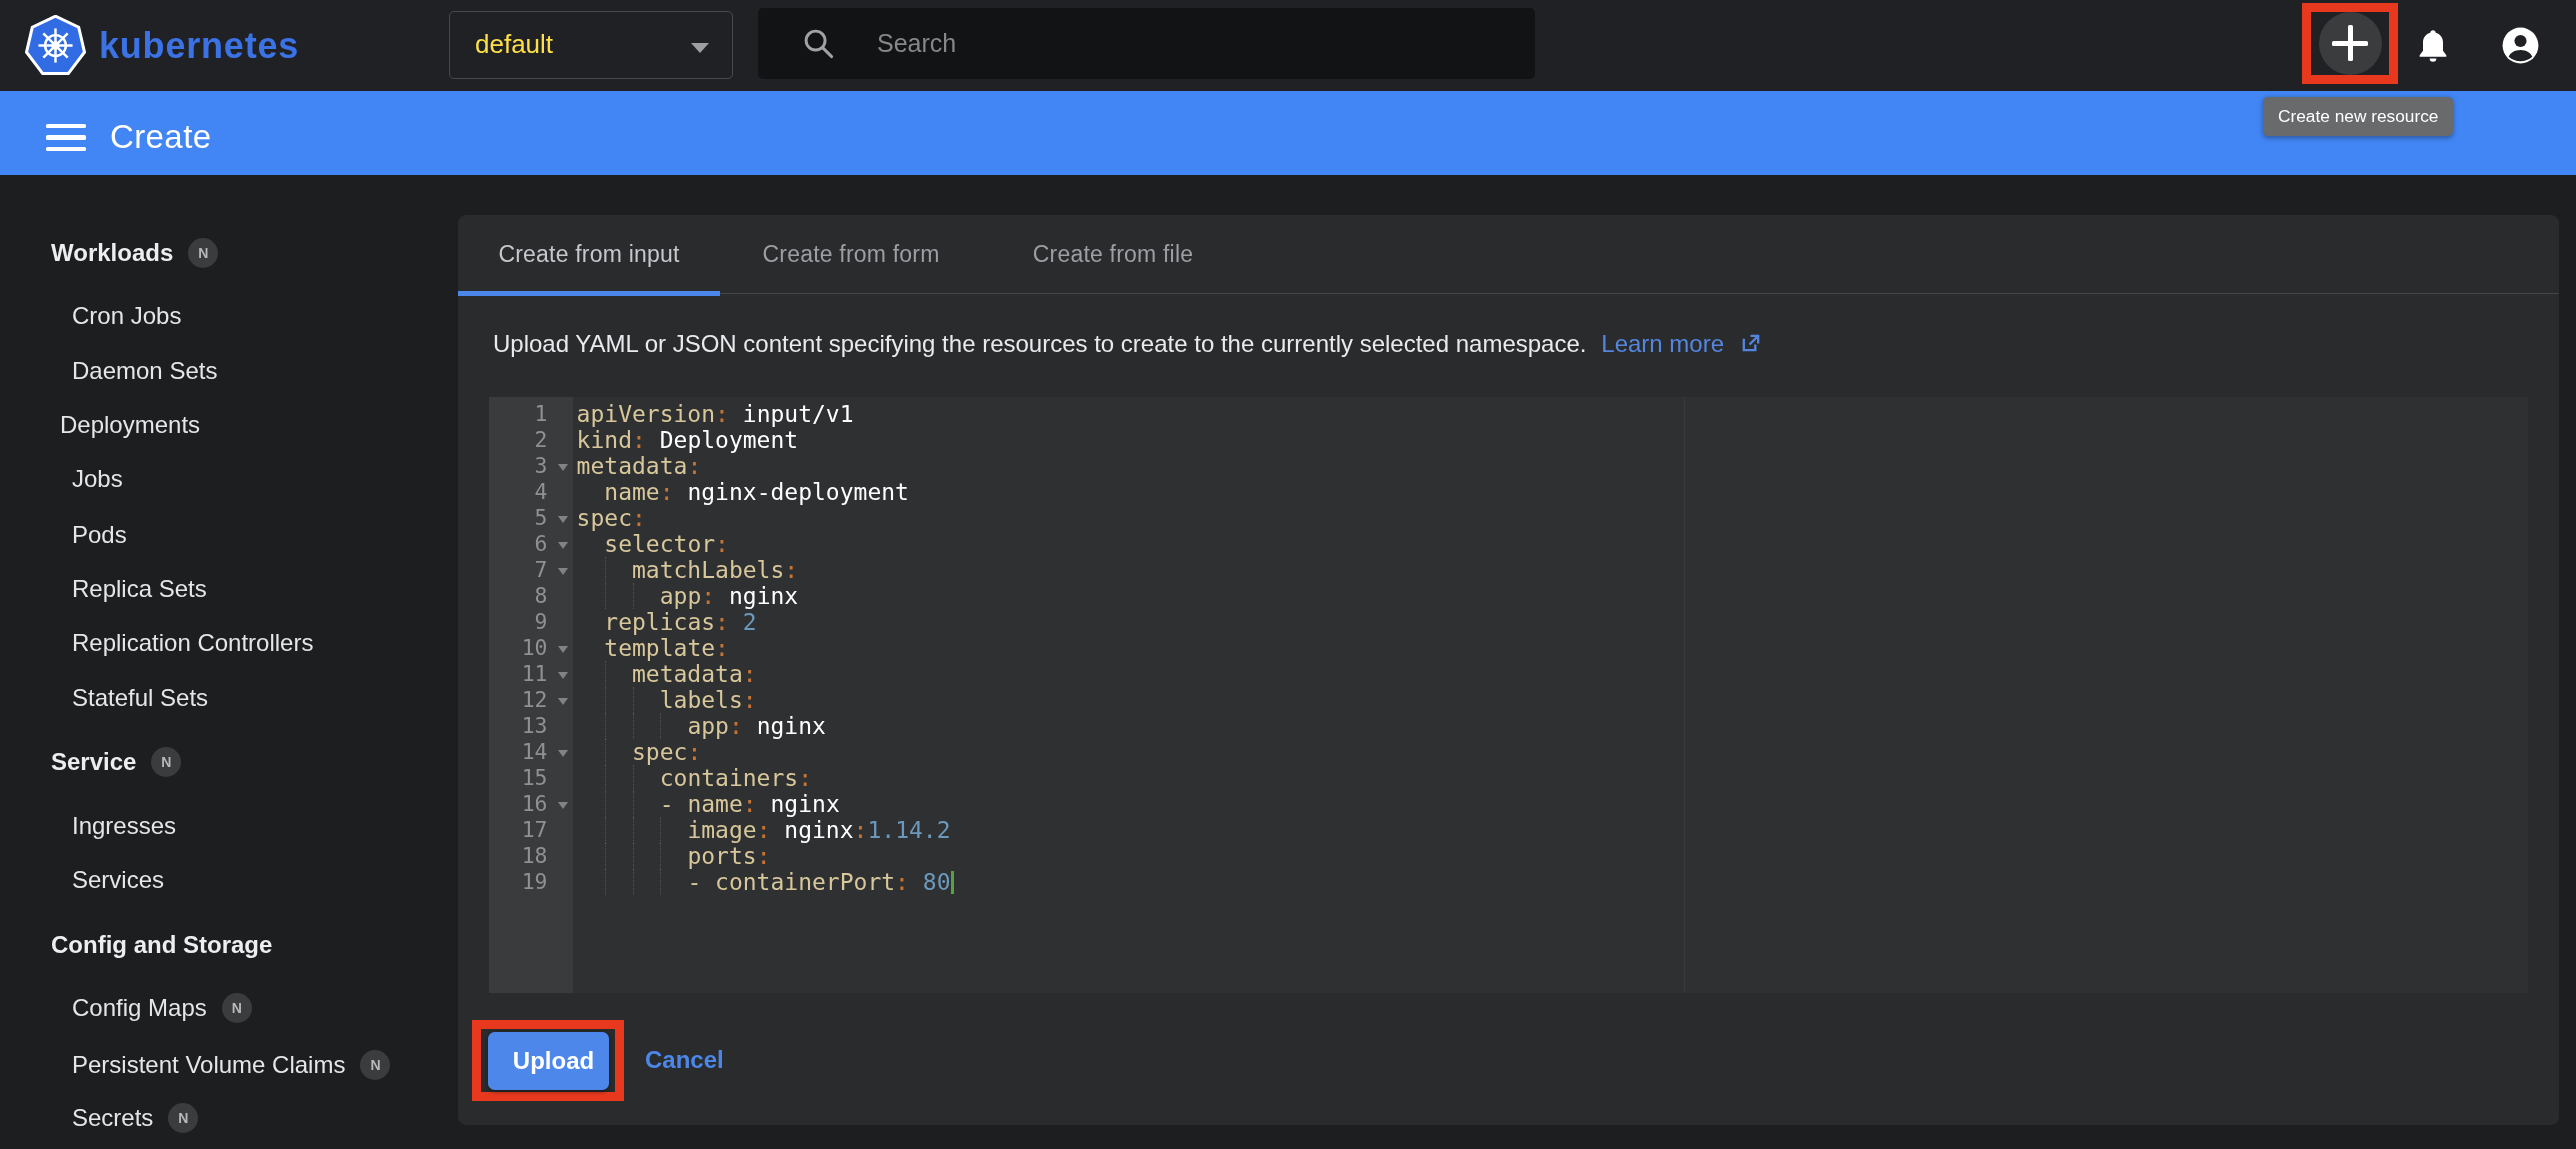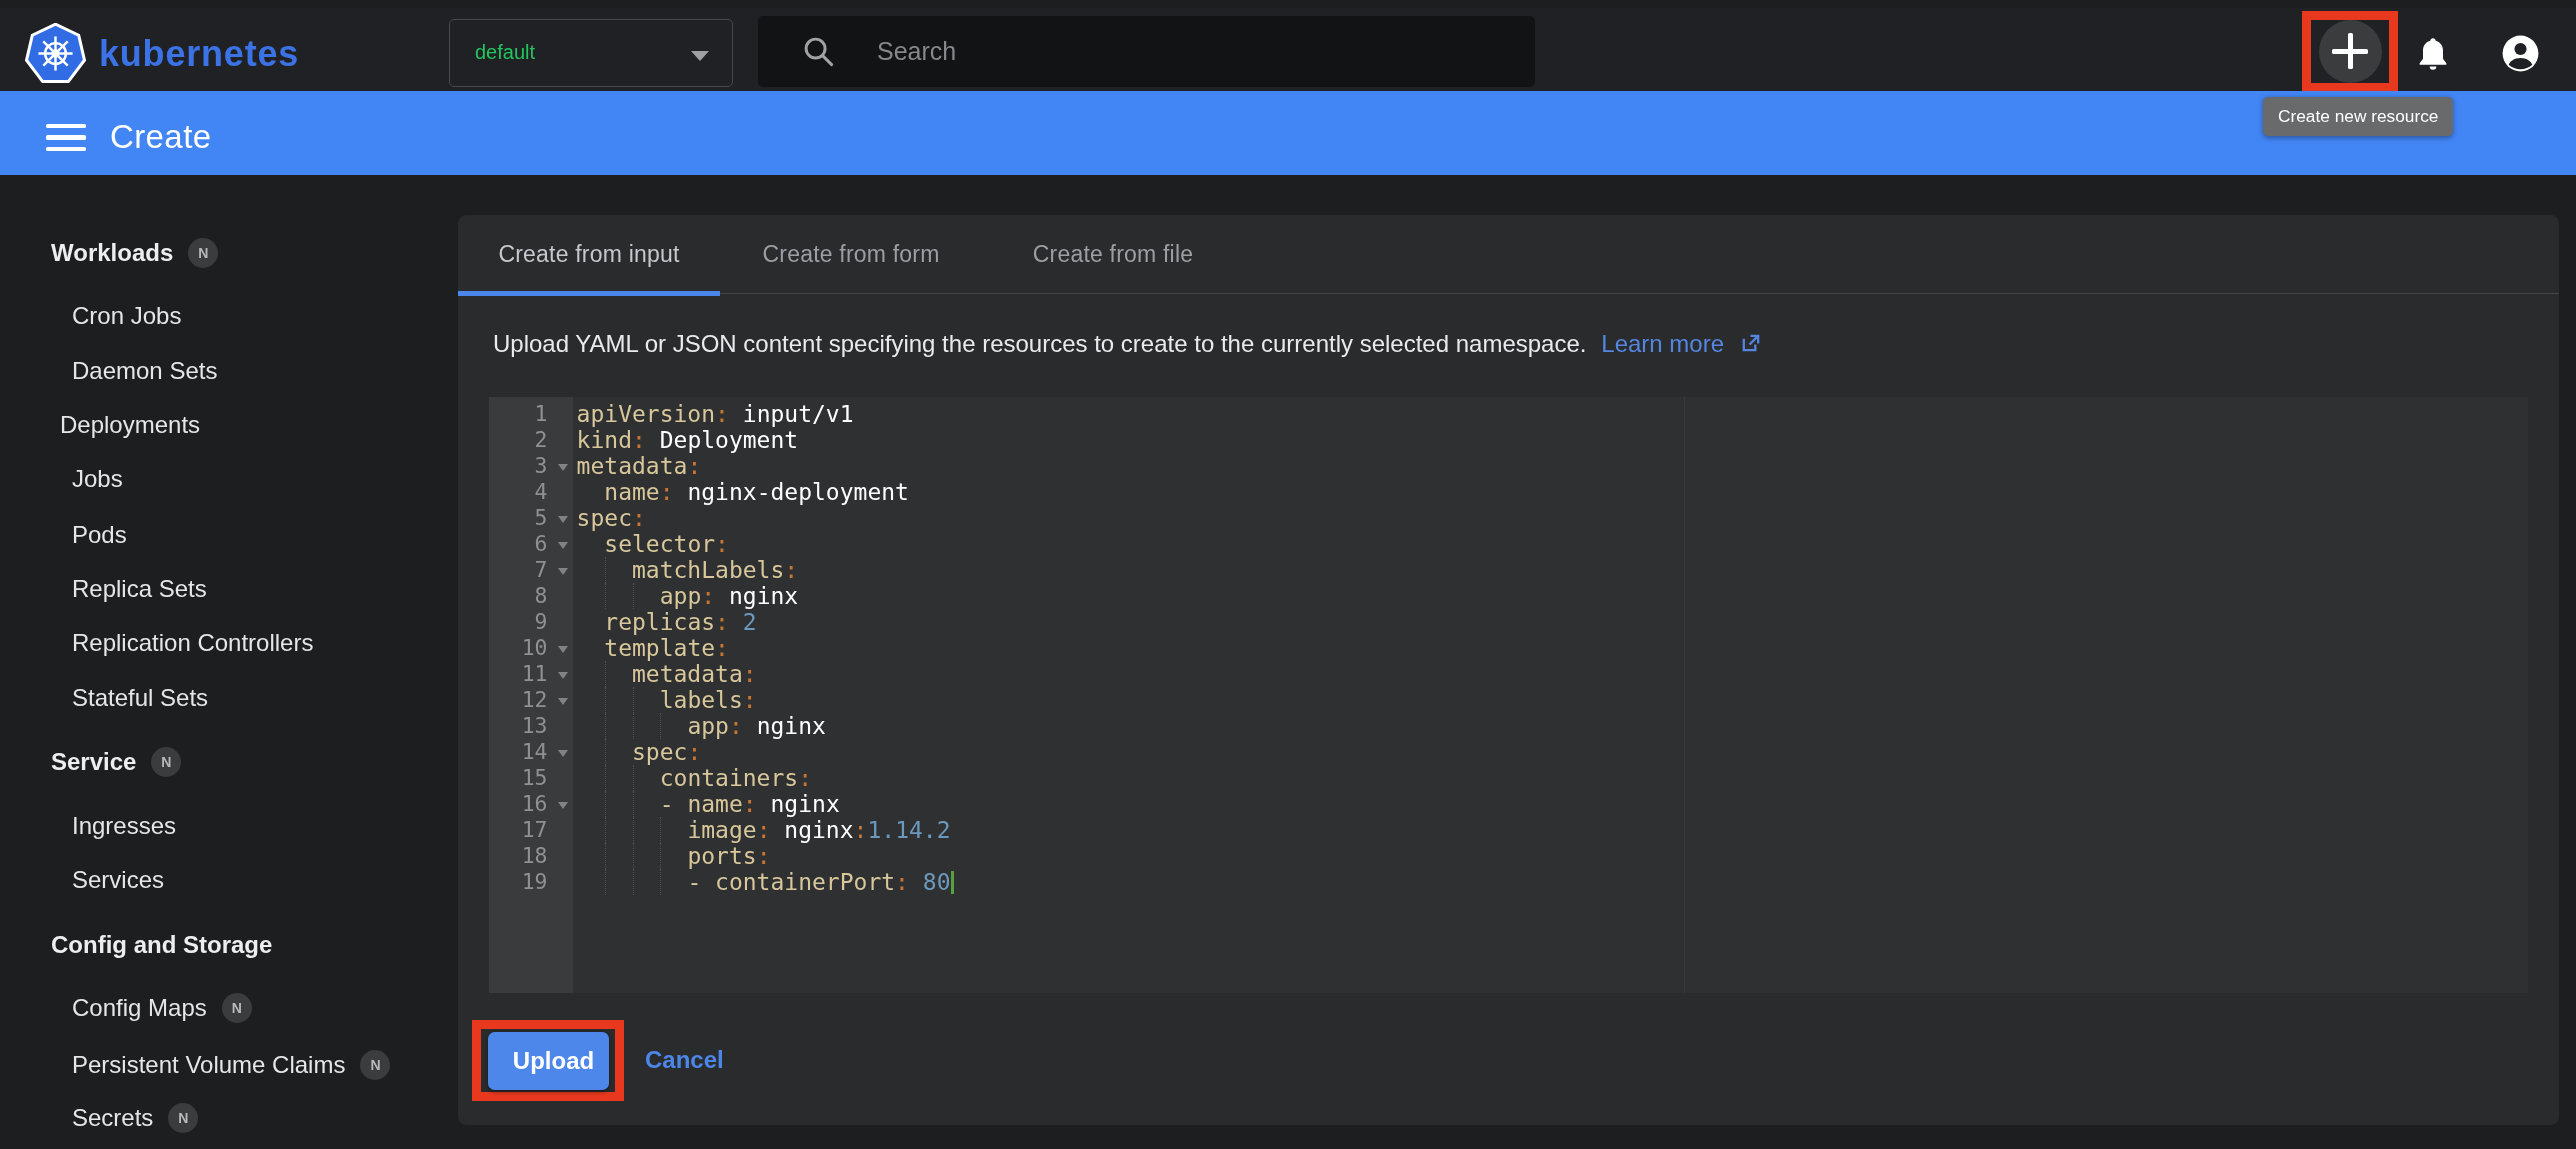--- a/index.html
+++ b/index.html
@@ -1,26 +1,26 @@
 <!DOCTYPE html>
 <html style="font-size:13px"><head>
 <meta charset="utf-8">
 <style>
   * { margin:0; padding:0; box-sizing:border-box; }
   html,body { width:2576px; height:1150px; overflow:hidden; }
   body { background:#1d1e1f; font-family:"Liberation Sans", sans-serif; position:relative; }
 
   
-  .topbar { position:absolute; left:0; top:0; width:2576px; height:91px; background:#202124;margin-top:8px; }
+  .topbar { position:absolute; left:0; top:0; width:2576px; height:91px; background:#202124; }
   .logo { position:absolute; left:25px; top:0; height:91px; display:flex; align-items:center; cursor:pointer; }
   .logo svg { width:61px; height:61px; }
   .logo-text { margin-left:13px; font-size:36px; font-weight:700; color:#3b72e6; letter-spacing:0.8px; }
   .ns-select { position:absolute; left:449px; top:10.7px; width:284px; height:68px; border:1.6px solid #47494b;
                border-radius:5px; display:flex; align-items:center; cursor:pointer; }
-  .ns-value { margin-left:25px; font-size:20px; color:#22c55e; }
+  .ns-value { margin-left:25px; font-size:26px; color:#fde047; }
   .ns-caret { position:absolute; right:23px; top:31px; width:0; height:0;
               border-left:9px solid transparent; border-right:9px solid transparent; border-top:10.7px solid #9da0a3; }
   .search { position:absolute; left:758px; top:8.2px; width:777px; height:71px; background:#121315; border-radius:5px;
             display:flex; align-items:center; cursor:text; }
   .search svg { margin-left:43px; width:35px; height:35px; }
   .search-ph { margin-left:41px; font-size:25px; color:#85888b; }
   .annot { border:9px solid #e8391f; }
   .plus-annot { position:absolute; left:2302px; top:3.3px; width:96px; height:81px; display:flex; align-items:center; justify-content:center; }
   .plus-btn { width:63px; height:63px; border-radius:50%; background:#3a3c3e; border:none; position:relative; cursor:pointer; }
   .plus-btn span { position:absolute; background:#fff; border-radius:1.6px; }

